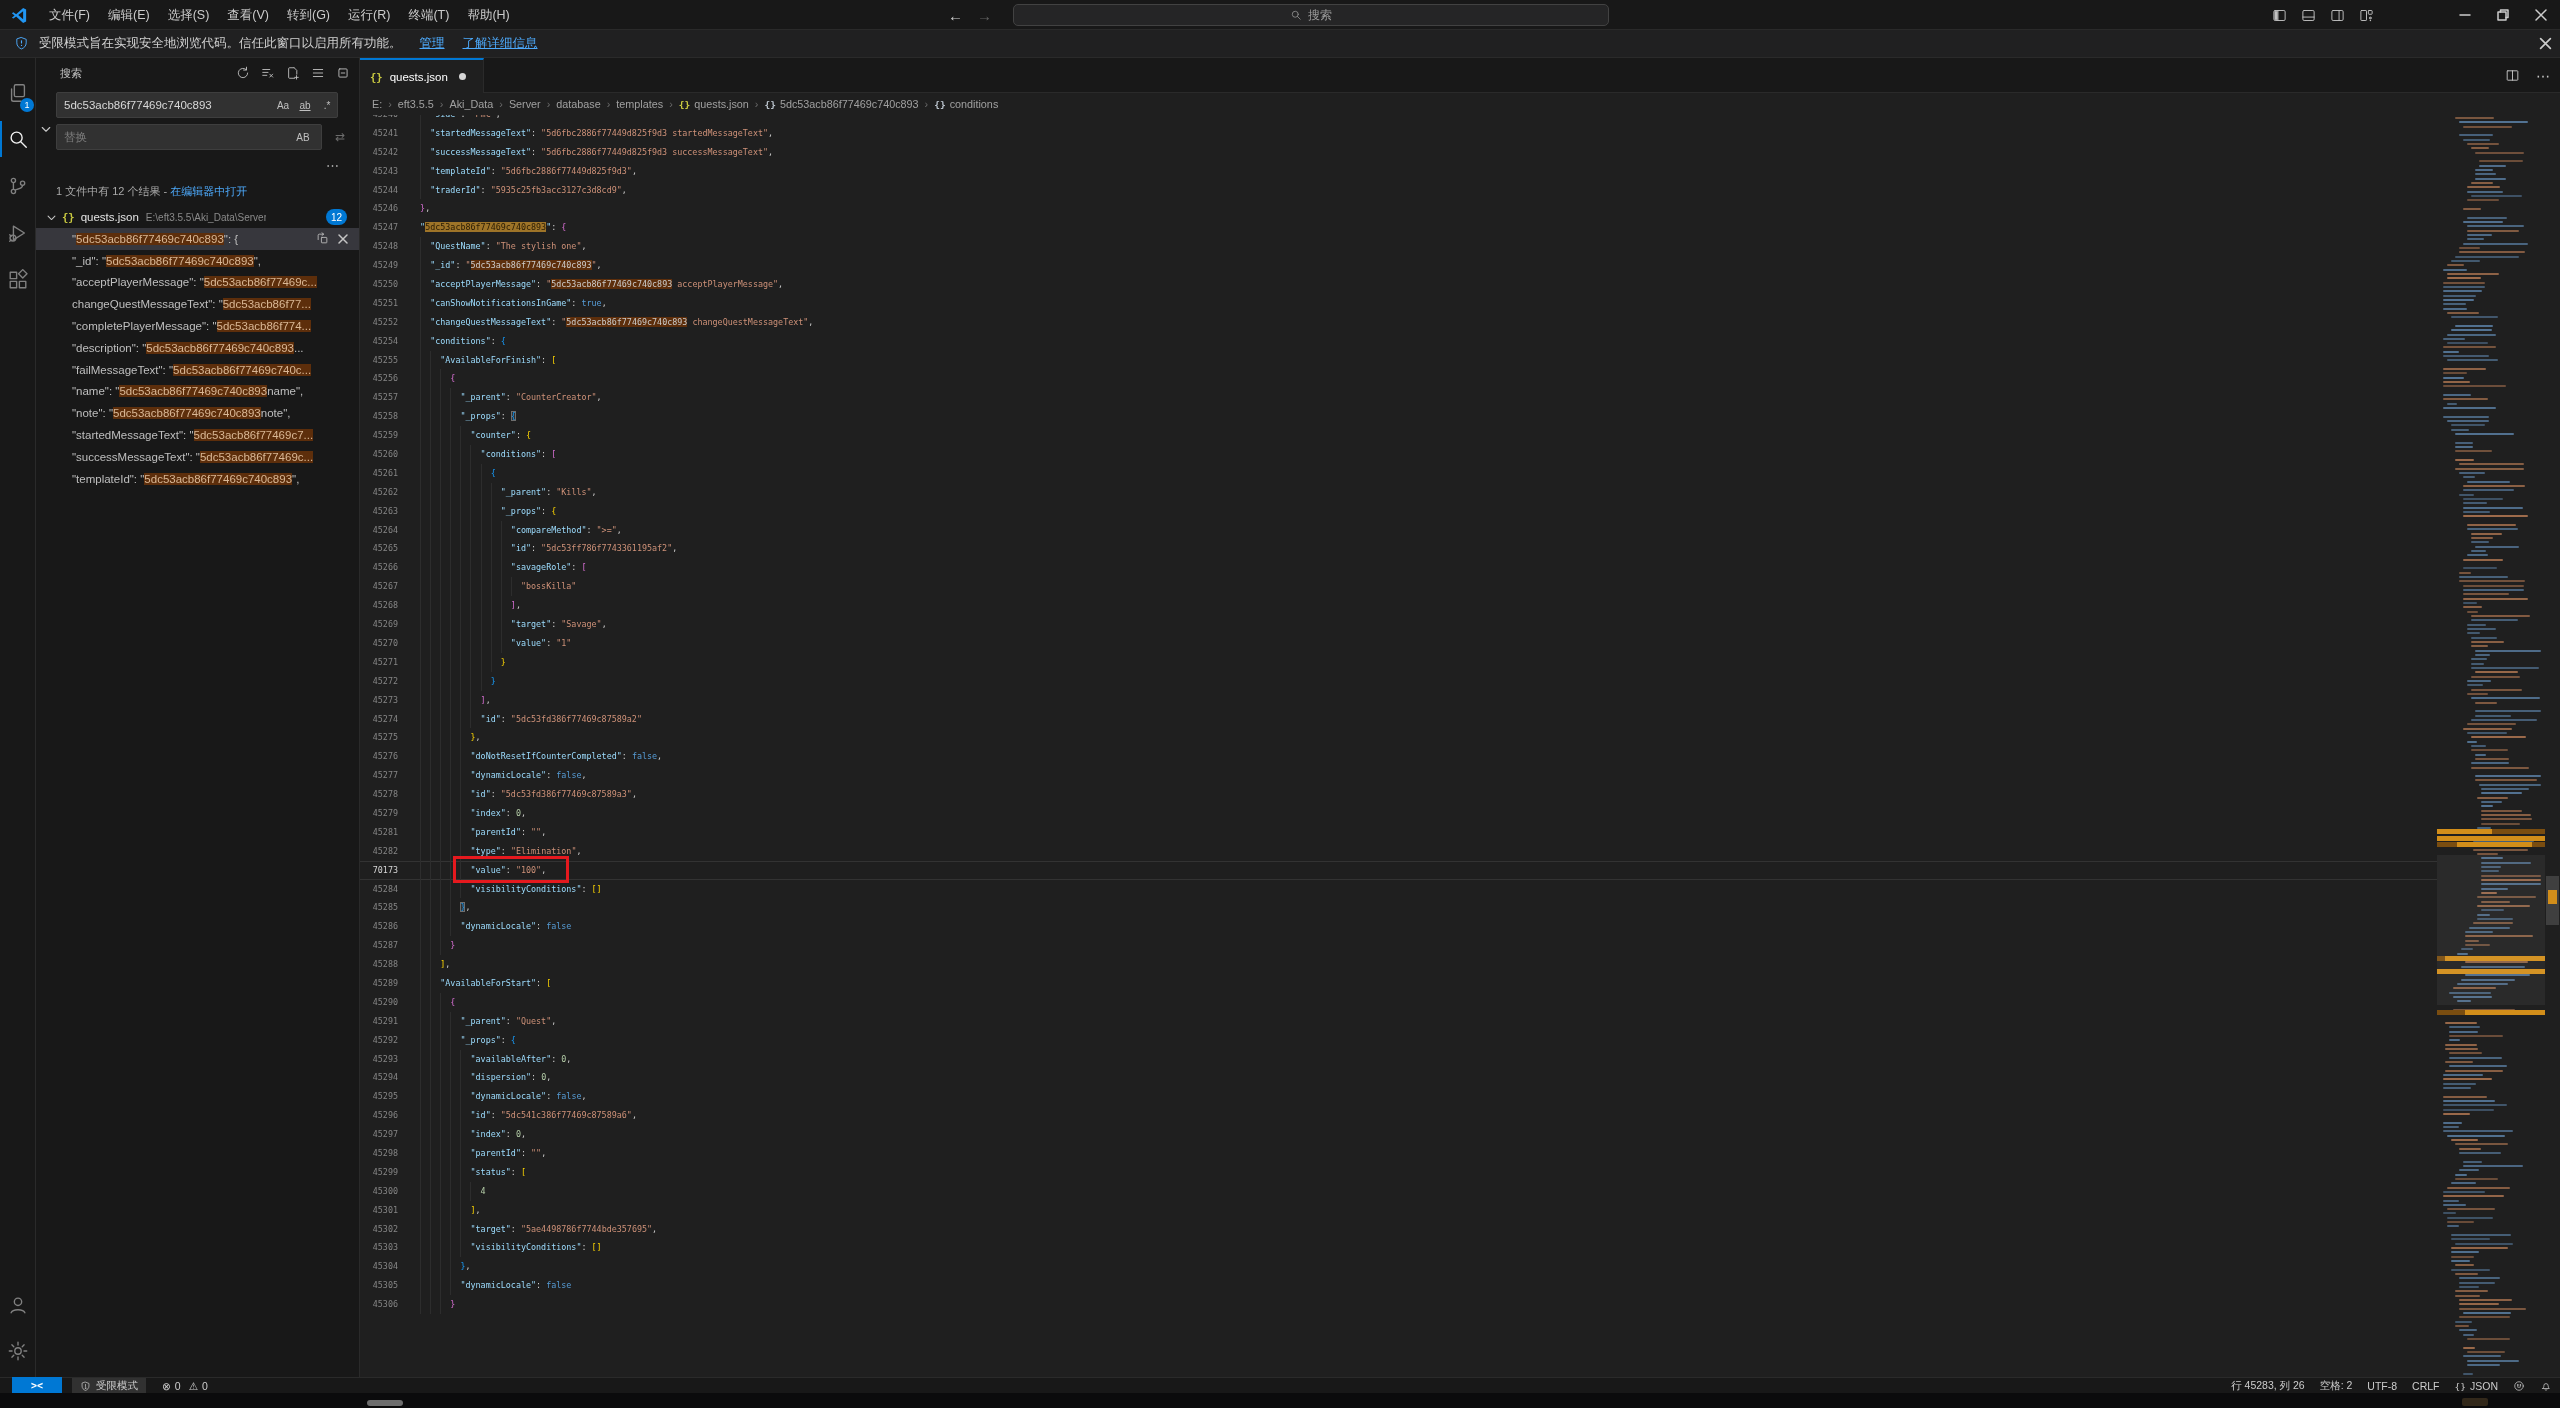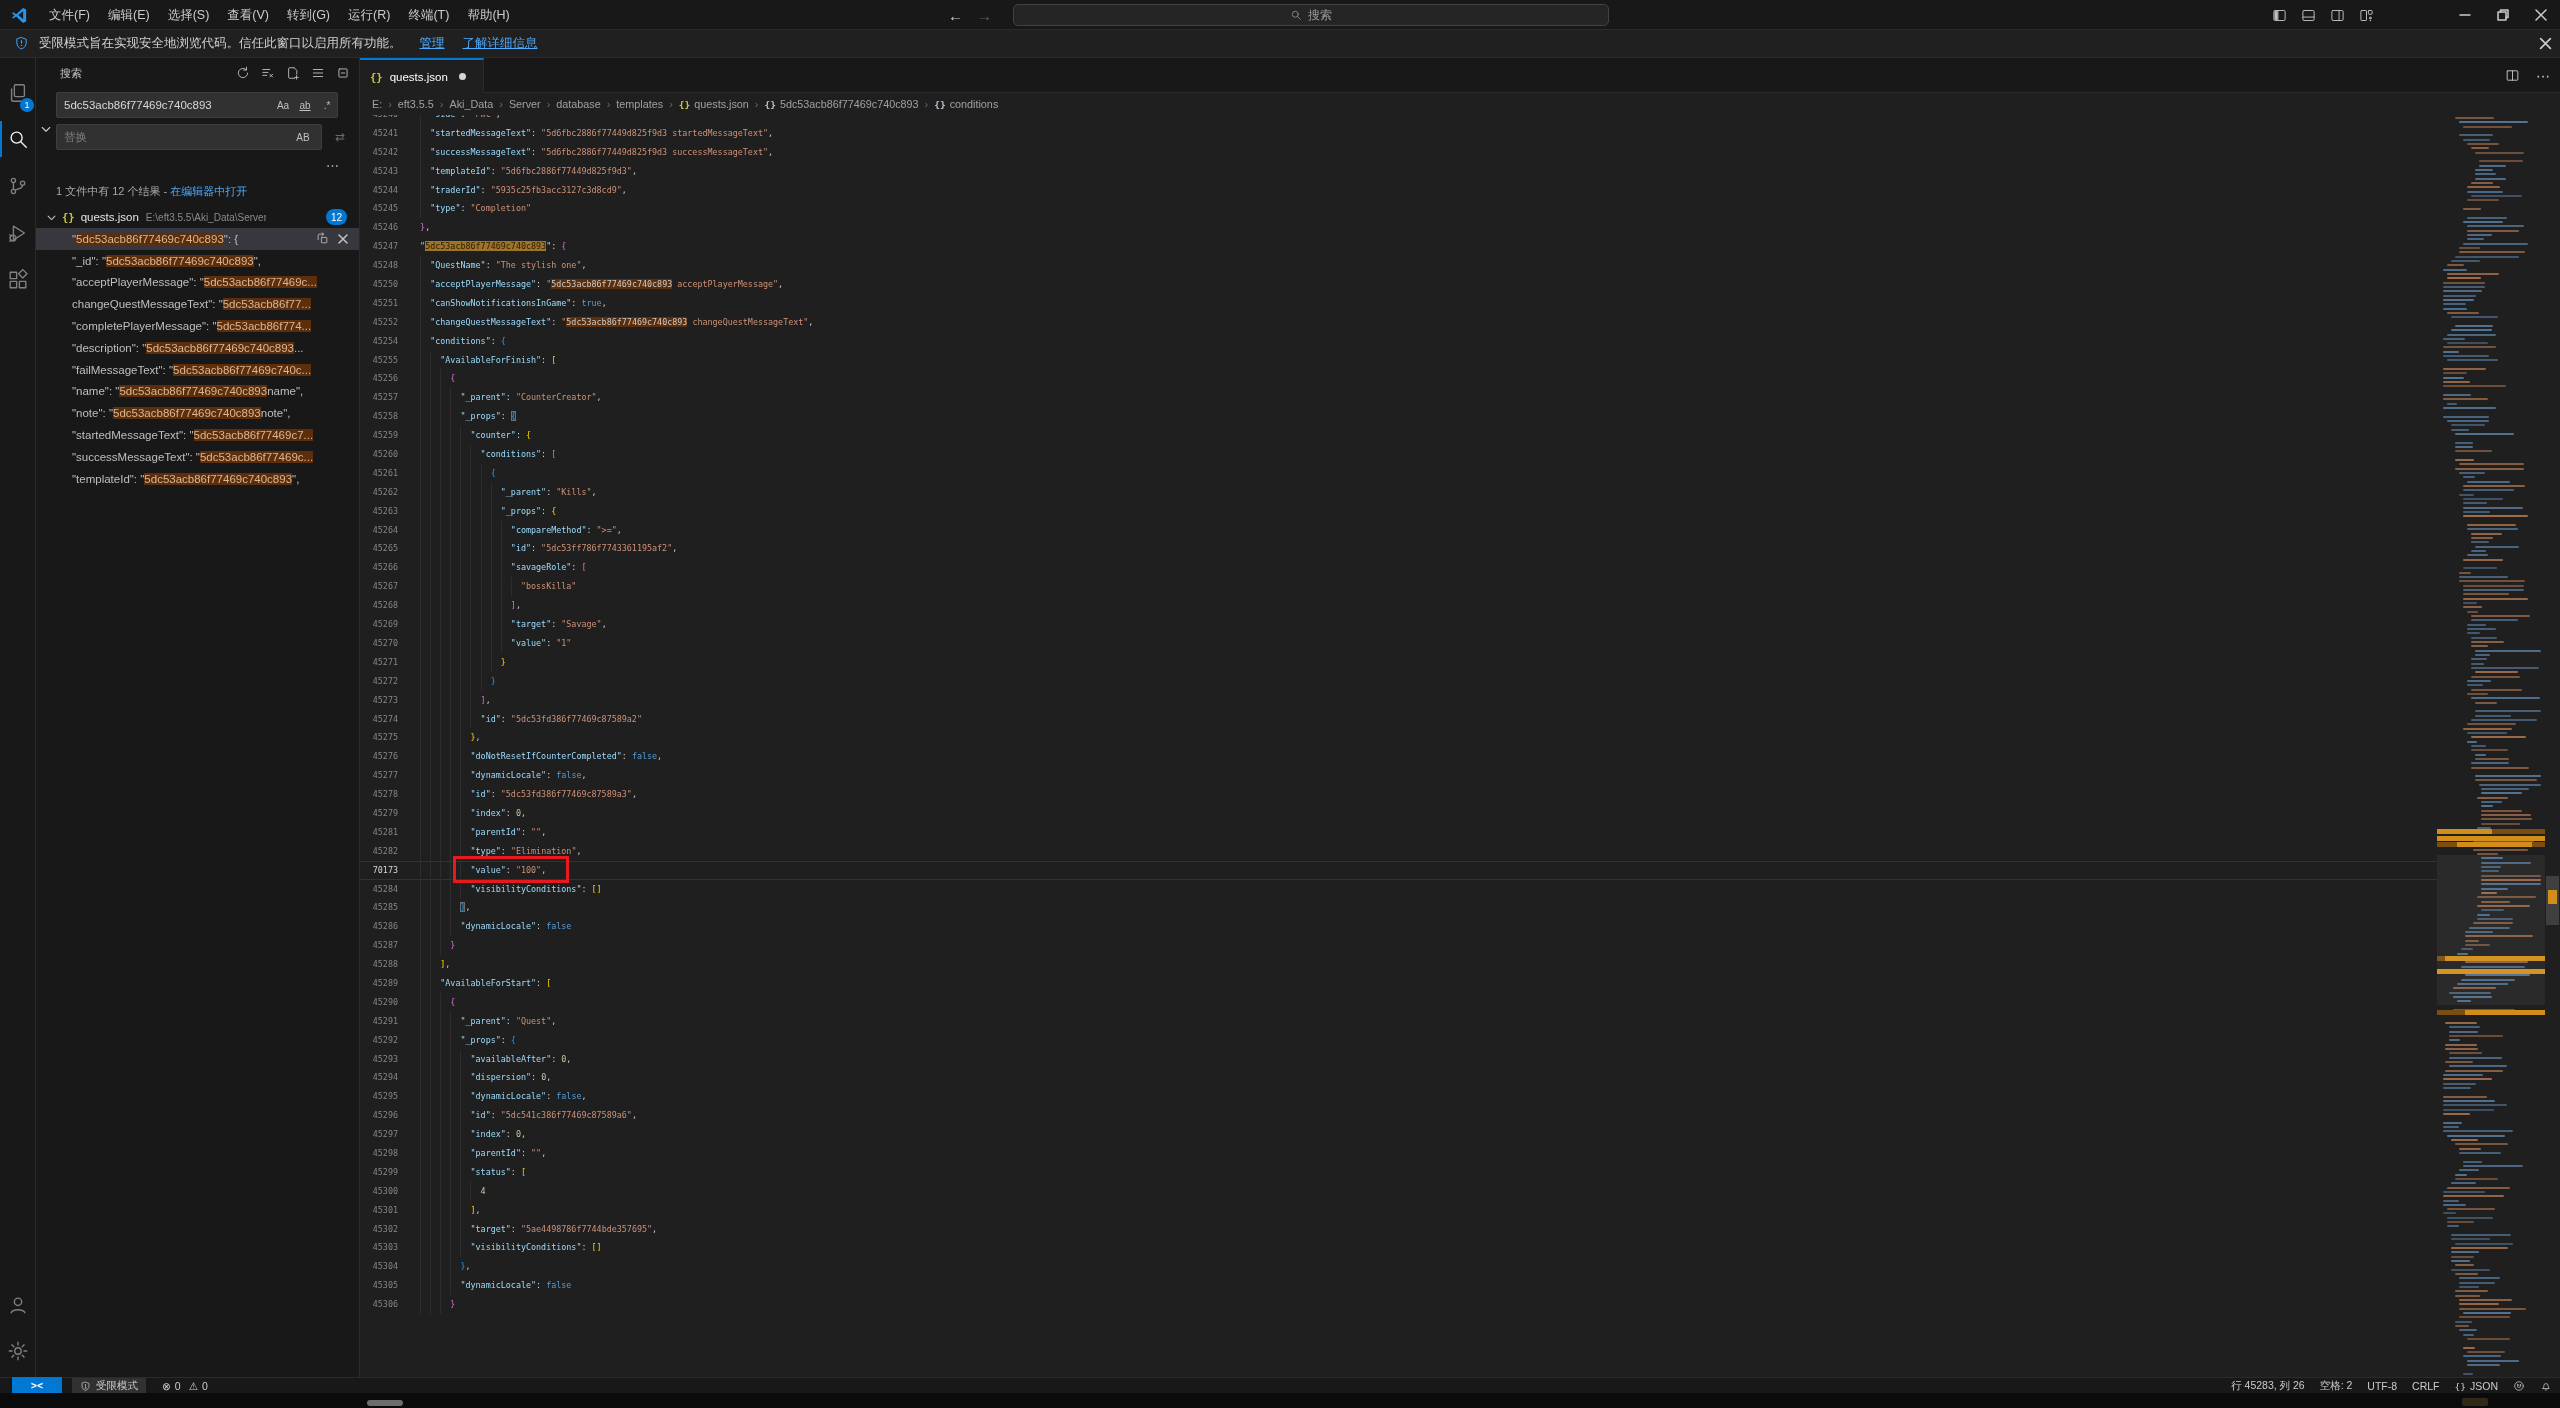--- a/index.html
+++ b/index.html
@@ -484,34 +484,34 @@
             </div>
             <div class="code-line">
               <div class="ln">45243</div>
               <div class="lc" style="--ind: 4;"><span class="c-sp">    </span><span class="c-k">"templateId"</span><span class="c-p">: </span><span class="c-s">"5d6fbc2886f77449d825f9d3"</span><span class="c-p">,</span></div>
             </div>
             <div class="code-line">
               <div class="ln">45244</div>
               <div class="lc" style="--ind: 4;"><span class="c-sp">    </span><span class="c-k">"traderId"</span><span class="c-p">: </span><span class="c-s">"5935c25fb3acc3127c3d8cd9"</span><span class="c-p">,</span></div>
             </div>
             <div class="code-line">
-              <div class="ln">45245</div>
-              <div class="lc" style="--ind: 4;"><span class="c-sp">    </span><span class="c-k">"type"</span><span class="c-p">: </span><span class="c-s">"Completion"</span></div>
-            </div>
-            <div class="code-line">
               <div class="ln">45246</div>
               <div class="lc"><span class="c-sp">  </span><span class="c-m">}</span><span class="c-p">,</span></div>
             </div>
             <div class="code-line">
               <div class="ln">45247</div>
               <div class="lc"><span class="c-sp">  </span><span class="c-k">"</span><span class="c-mc">5dc53acb86f77469c740c893</span><span class="c-k">"</span><span class="c-p">: </span><span class="c-m">{</span></div>
             </div>
             <div class="code-line">
               <div class="ln">45248</div>
               <div class="lc" style="--ind: 4;"><span class="c-sp">    </span><span class="c-k">"QuestName"</span><span class="c-p">: </span><span class="c-s">"The stylish one"</span><span class="c-p">,</span></div>
+            </div>
+            <div class="code-line">
+              <div class="ln">45249</div>
+              <div class="lc" style="--ind: 4;"><span class="c-sp">    </span><span class="c-k">"_id"</span><span class="c-p">: </span><span class="c-s">"</span><span class="c-mh">5dc53acb86f77469c740c893</span><span class="c-s">"</span><span class="c-p">,</span></div>
             </div>
             <div class="code-line">
               <div class="ln">45250</div>
               <div class="lc" style="--ind: 4;"><span class="c-sp">    </span><span class="c-k">"acceptPlayerMessage"</span><span class="c-p">: </span><span class="c-s">"</span><span class="c-mh">5dc53acb86f77469c740c893</span><span class="c-s"> acceptPlayerMessage"</span><span class="c-p">,</span></div>
             </div>
             <div class="code-line">
               <div class="ln">45251</div>
               <div class="lc" style="--ind: 4;"><span class="c-sp">    </span><span class="c-k">"canShowNotificationsInGame"</span><span class="c-p">: </span><span class="c-kw">true</span><span class="c-p">,</span></div>
             </div>
             <div class="code-line">

